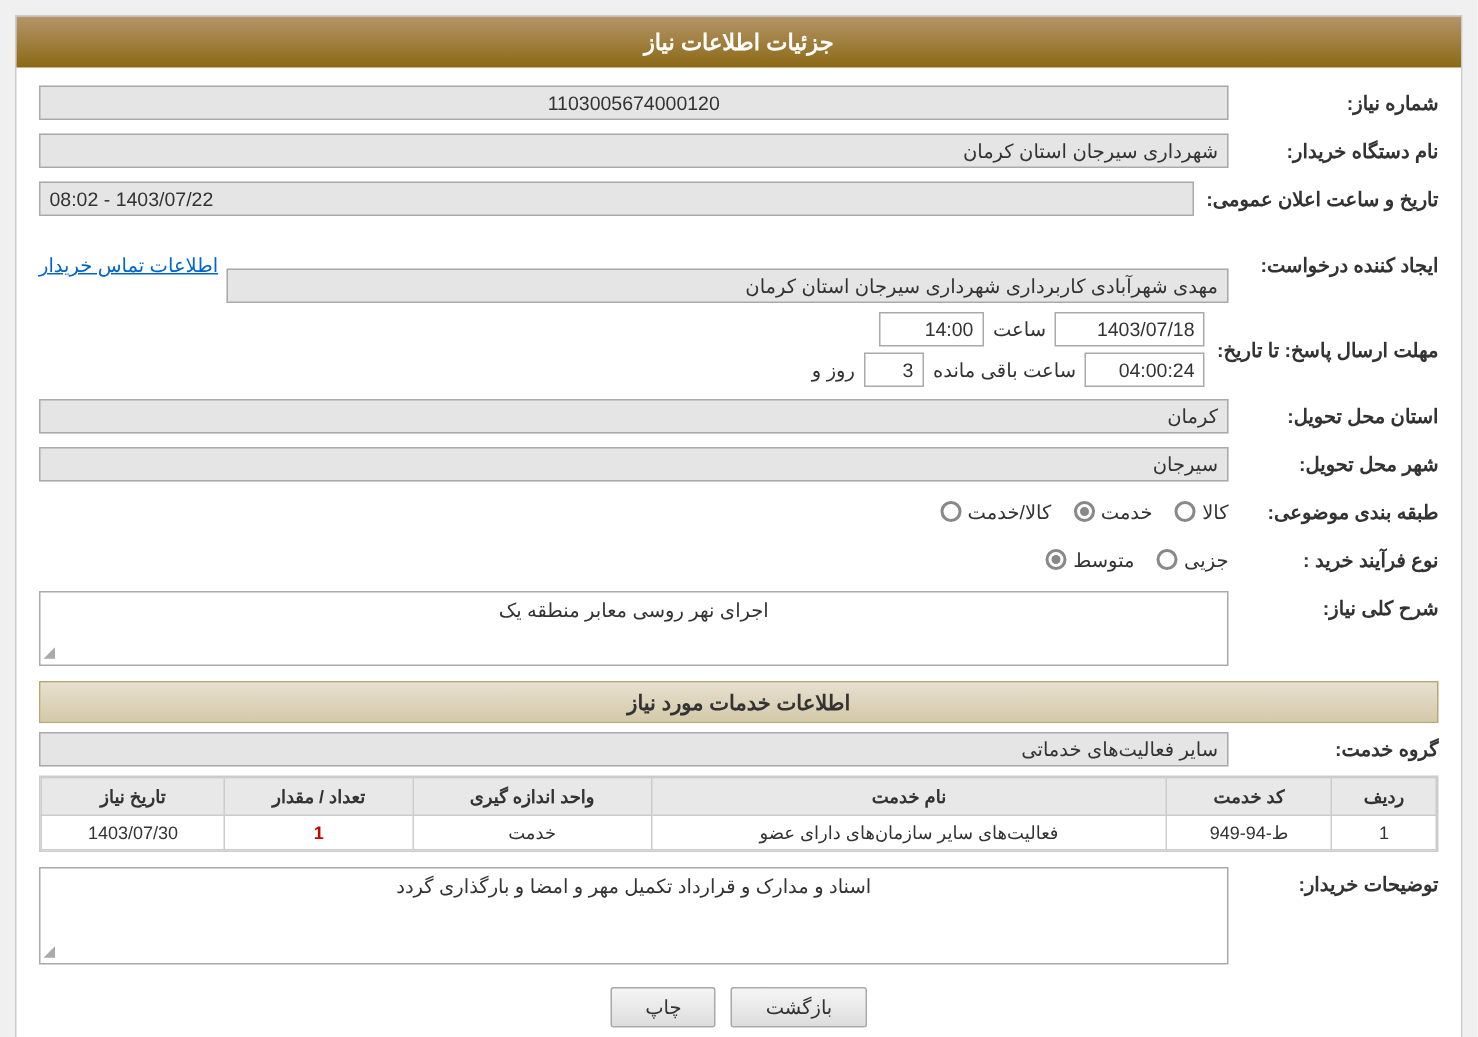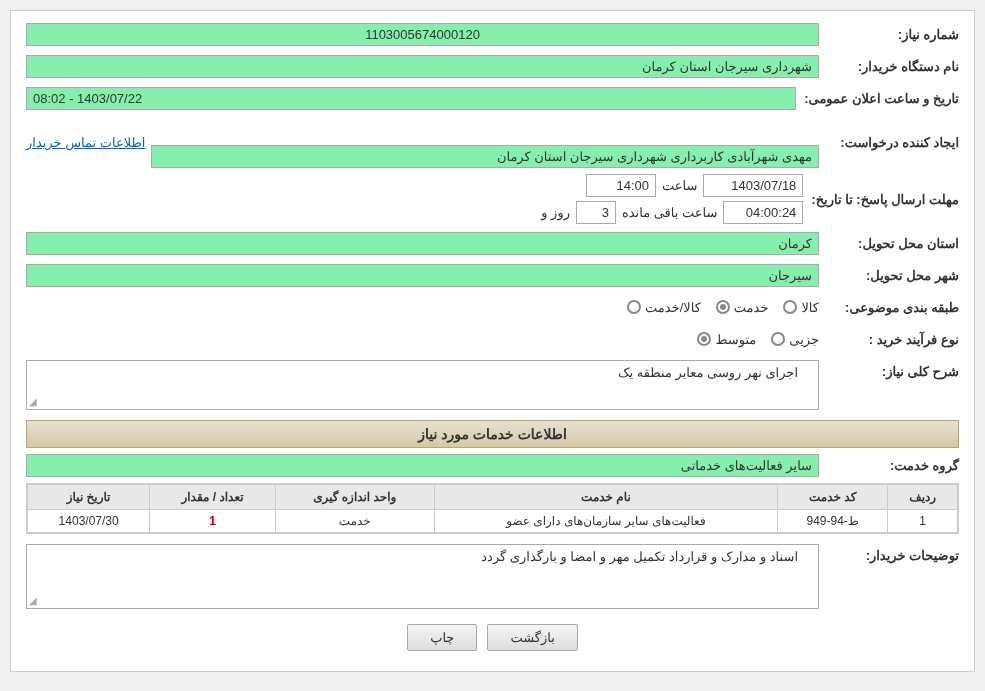--- a/index.html
+++ b/index.html
@@ -43,21 +43,21 @@
       font-weight: bold;
       color: #333;
       padding-left: 8px;
       white-space: nowrap;
     }
     .value-cell {
       flex: 1;
     }
     .input-box {
       border: 1px solid #aaa;
-      background: #86efac;
+      background: #e5e5e5;
       padding: 3px 6px;
       min-height: 22px;
       text-align: right;
       direction: rtl;
       width: 100%;
     }
     .input-box-sm {
       border: 1px solid #aaa;
       background: #fff;
       padding: 3px 6px;
@@ -177,41 +177,44 @@
       position: relative;
     }
     .group-service-row {
       display: flex;
       align-items: center;
       margin-bottom: 6px;
     }
     .shrh-box {
       border: 1px solid #aaa;
       min-height: 50px;
-      padding: 4px 20px;
-      text-align: right;
+      padding: 4px 6px;
+      text-align: center;
       direction: rtl;
       background: #fff;
       flex: 1;
       position: relative;
     }
     .resize-handle {
       font-size: 10px;
       color: #aaa;
       position: absolute;
       bottom: 2px;
       left: 2px;
     }
   </style>
 </head>
 <body>
 
 <div class="page-wrapper">
   <div class="main-container">
 
+    <div class="header-bar">
+      <span>جزئیات اطلاعات نیاز</span>
+    </div>
 
     <div class="content-area watermark-area">
 
       <div class="info-row">
         <div class="label-cell">شماره نیاز:</div>
         <div class="value-cell">
           <div class="input-box" style="text-align:center;">1103005674000120</div>
         </div>
       </div>
 

